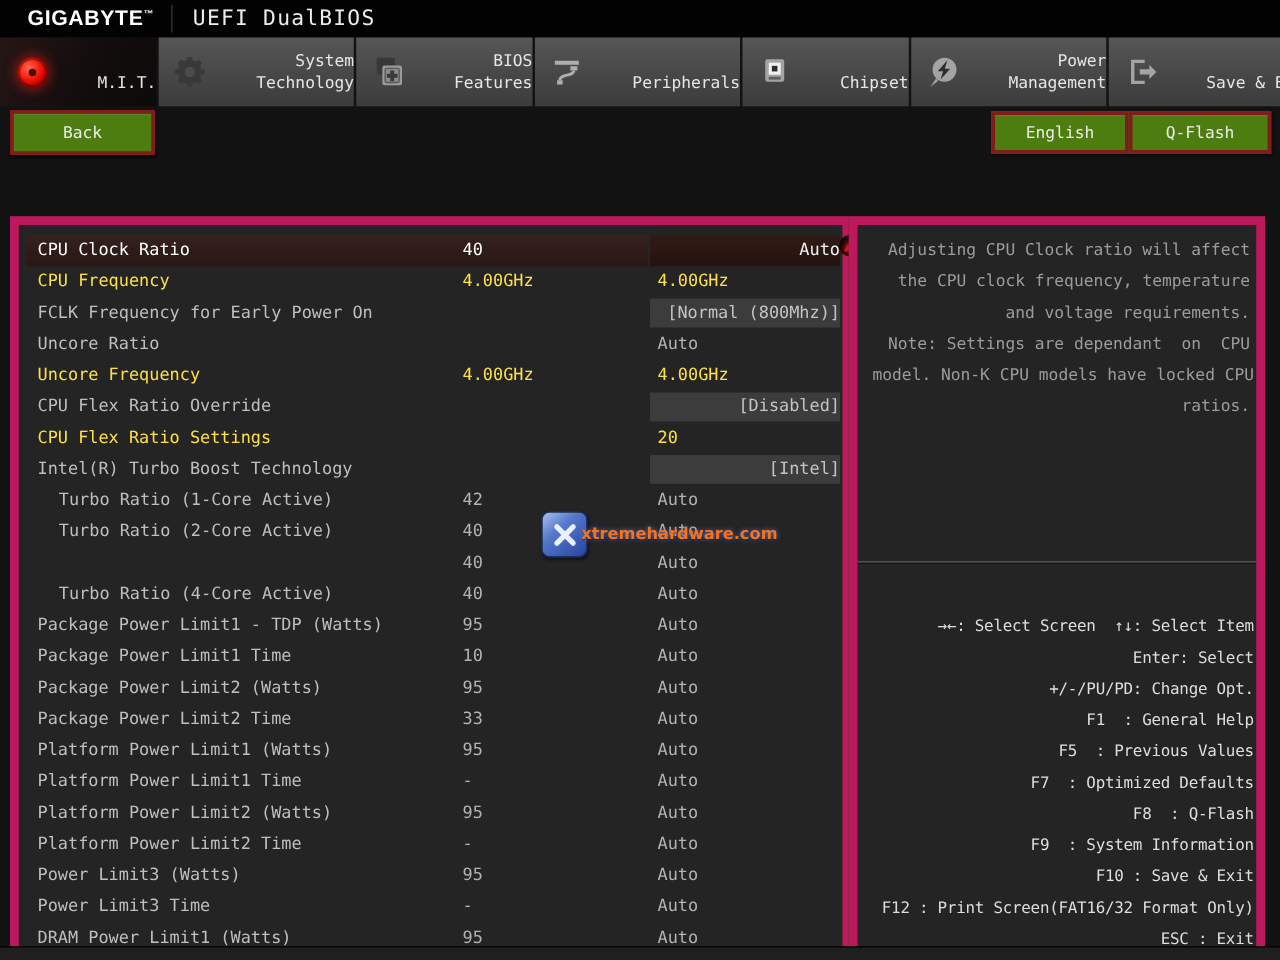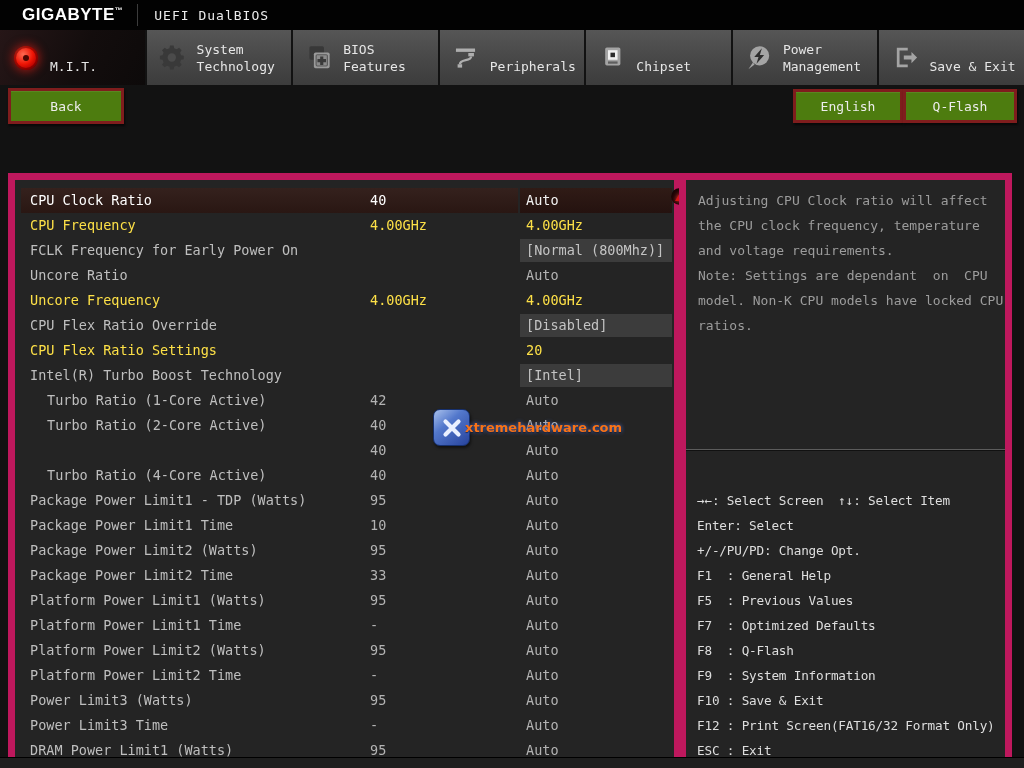--- a/index.html
+++ b/index.html
@@ -1,31 +1,31 @@
 <!DOCTYPE html>
 <html><head>
 <meta charset="utf-8">
 <style>
   html,body{margin:0;padding:0;background:#000;}
   .screen{position:relative;width:1024px;height:768px;background:#121212;overflow:hidden;
-          font-family:"DejaVu Sans Mono",monospace;}
+          font-family:"DejaVu Sans Mono",monospace;text-align:right;}
 
   
   .topbar{position:absolute;left:0;top:0;width:1024px;height:30px;background:#020202;
           display:flex;align-items:center;}
   .logo{margin-left:22px;font-family:"Liberation Sans",sans-serif;font-weight:800;
         font-size:17px;color:#fff;letter-spacing:.5px;}
   .logo .tm{font-size:8px;vertical-align:super;font-weight:700;}
   .topbar-divider{width:1px;height:22px;background:#3c3c3c;margin:0 16px 0 14px;}
-  .biostitle{font-size:13px;color:#ececec;letter-spacing:1px;}
+  .biostitle{font-size:17px;color:#ececec;letter-spacing:1px;}
 
   
   .tabbar{position:absolute;left:0;top:30px;width:1024px;height:55px;display:flex;gap:2px;}
   .tab{flex:1;display:flex;align-items:center;cursor:default;
-       background:linear-gradient(#565656 0%,#474747 55%,#3c3c3c 100%);}
+       background:linear-gradient(#565656 0%,#474747 55%,#3c3c3c 100%);gap:28px;}
   .tab.active{background:linear-gradient(115deg,#261617 0%,#130d0d 55%,#0d0a0a 100%);}
   .ticon{width:28px;height:28px;margin-left:12px;flex:0 0 auto;
          display:flex;align-items:center;justify-content:center;}
   .tlabel{margin-left:10px;font-size:13px;color:#e6e6e6;}
   .tlabel .tl{display:block;height:17px;line-height:17px;white-space:pre;}
   .led{width:24px;height:24px;border-radius:50%;position:relative;
        background:radial-gradient(circle at 38% 35%,#ff6a52 0%,#ee1505 45%,#b00000 72%,#5a0000 100%);
        box-shadow:0 0 9px 2px rgba(225,30,20,.55), inset 0 0 0 2px rgba(90,0,0,.5);}
   .led::after{content:"";position:absolute;left:9px;top:9px;width:6px;height:6px;
        border-radius:50%;background:#4e0702;}

